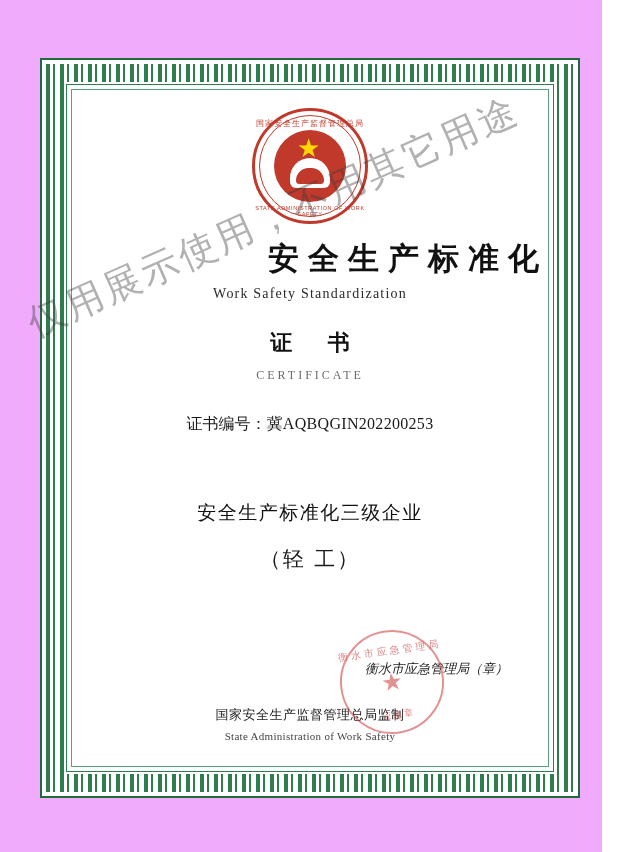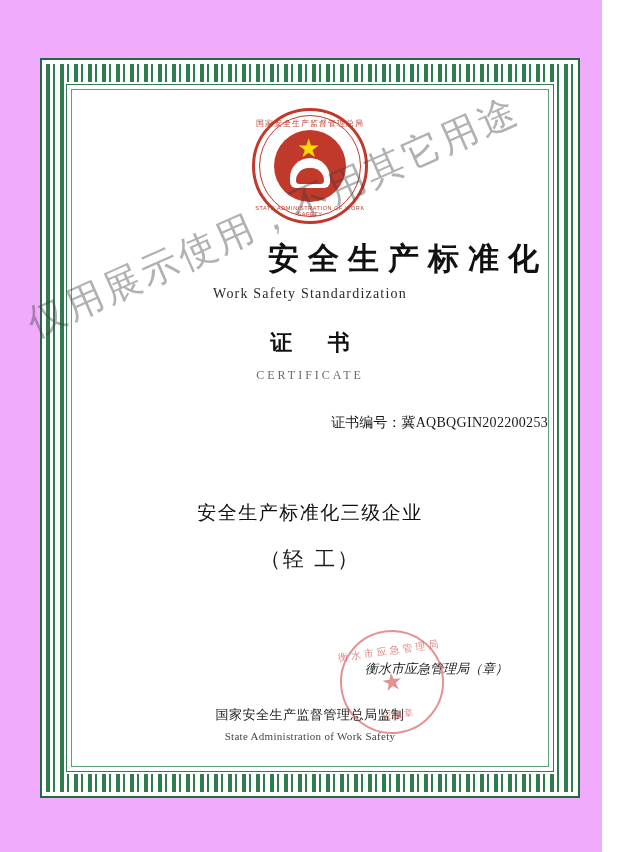--- a/index.html
+++ b/index.html
@@ -218,22 +218,22 @@
     letter-spacing: 3px;
     color: #6b6b6b;
     font-family: "Liberation Serif", serif;
   }
 
   
   .field-number {
     position: absolute;
     top: 324px;
     width: 100%;
-    text-align: right;
-    font-size: 14px;
+    text-align: center;
+    font-size: 16px;
     color: #1a1a1a;
     font-family: "DejaVu Serif", serif;
   }
   .field-number .num {
     font-family: "Liberation Serif", serif;
     letter-spacing: .3px;
   }
   .field-company {
     position: absolute;
     top: 368px;

